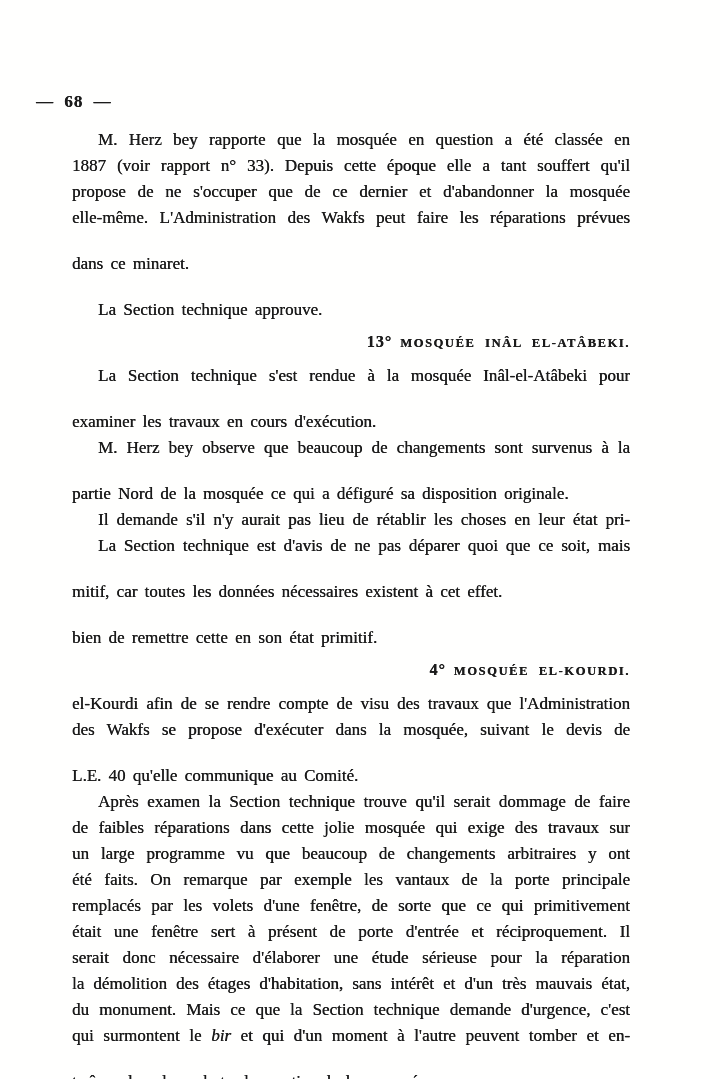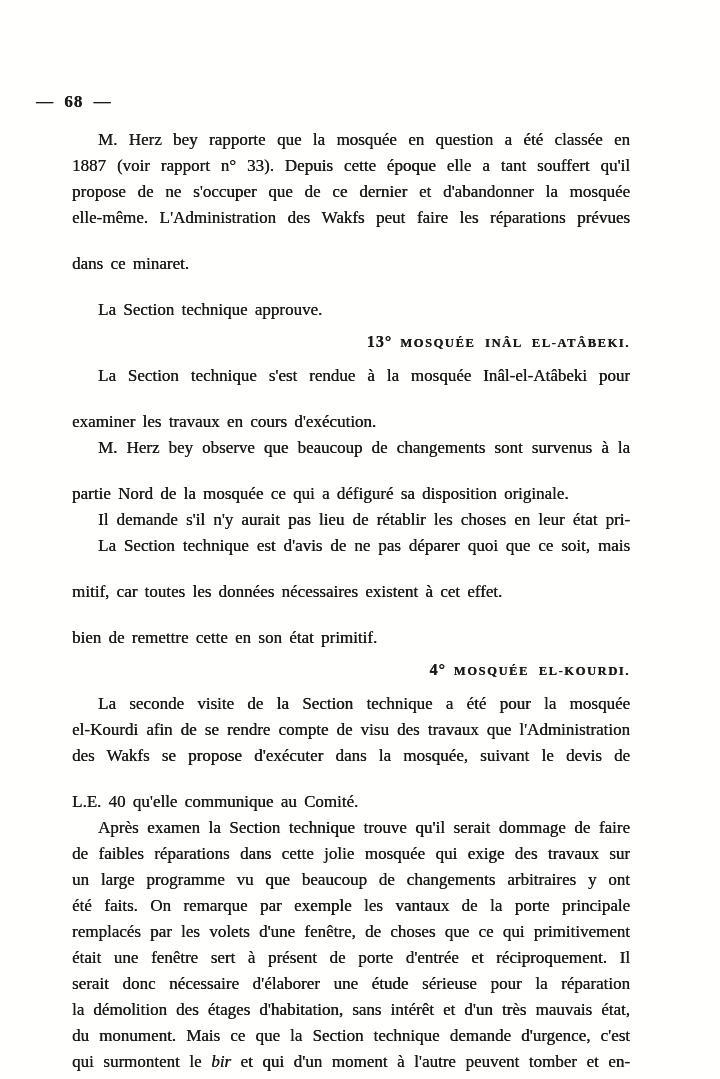--- a/index.html
+++ b/index.html
@@ -85,29 +85,28 @@
       <div class="heading"><span class="heading-num">13°</span><span class="heading-title">MOSQUÉE INÂL EL-ATÂBEKI.</span></div>
       <div class="line indent">La Section technique s'est rendue à la mosquée Inâl-el-Atâbeki pour</div>
       <div class="line last">examiner les travaux en cours d'exécution.</div>
       <div class="line indent">M. Herz bey observe que beaucoup de changements sont survenus à la</div>
       <div class="line last">partie Nord de la mosquée ce qui a défiguré sa disposition originale.</div>
       <div class="line indent">Il demande s'il n'y aurait pas lieu de rétablir les choses en leur état pri-</div>
       <div class="line indent">La Section technique est d'avis de ne pas déparer quoi que ce soit, mais</div>
       <div class="line last">mitif, car toutes les données nécessaires existent à cet effet.</div>
       <div class="line last">bien de remettre cette en son état primitif.</div>
       <div class="heading"><span class="heading-num">4°</span><span class="heading-title">MOSQUÉE EL-KOURDI.</span></div>
-      <div class="line indent">La seconde visite de la Section technique a été pour la mosquée</div>
       <div class="line">el-Kourdi afin de se rendre compte de visu des travaux que l'Administration</div>
       <div class="line">des Wakfs se propose d'exécuter dans la mosquée, suivant le devis de</div>
       <div class="line last">L.E. 40 qu'elle communique au Comité.</div>
       <div class="line indent">Après examen la Section technique trouve qu'il serait dommage de faire</div>
       <div class="line">de faibles réparations dans cette jolie mosquée qui exige des travaux sur</div>
       <div class="line">un large programme vu que beaucoup de changements arbitraires y ont</div>
       <div class="line">été faits. On remarque par exemple les vantaux de la porte principale</div>
-      <div class="line">remplacés par les volets d'une fenêtre, de choses que ce qui primitivement</div>
+      <div class="line">remplacés par les volets d'une fenêtre, de sorte que ce qui primitivement</div>
       <div class="line">était une fenêtre sert à présent de porte d'entrée et réciproquement. Il</div>
       <div class="line">serait donc nécessaire d'élaborer une étude sérieuse pour la réparation</div>
       <div class="line">la démolition des étages d'habitation, sans intérêt et d'un très mauvais état,</div>
       <div class="line">du monument. Mais ce que la Section technique demande d'urgence, c'est</div>
       <div class="line"><span>qui surmontent le </span><i>bir</i><span> et qui d'un moment à l'autre peuvent tomber et en-</span></div>
       <div class="line last">traîner dans leur chute des parties de la mosquée.</div>
     </div>
 </div>
 
 </body></html>

